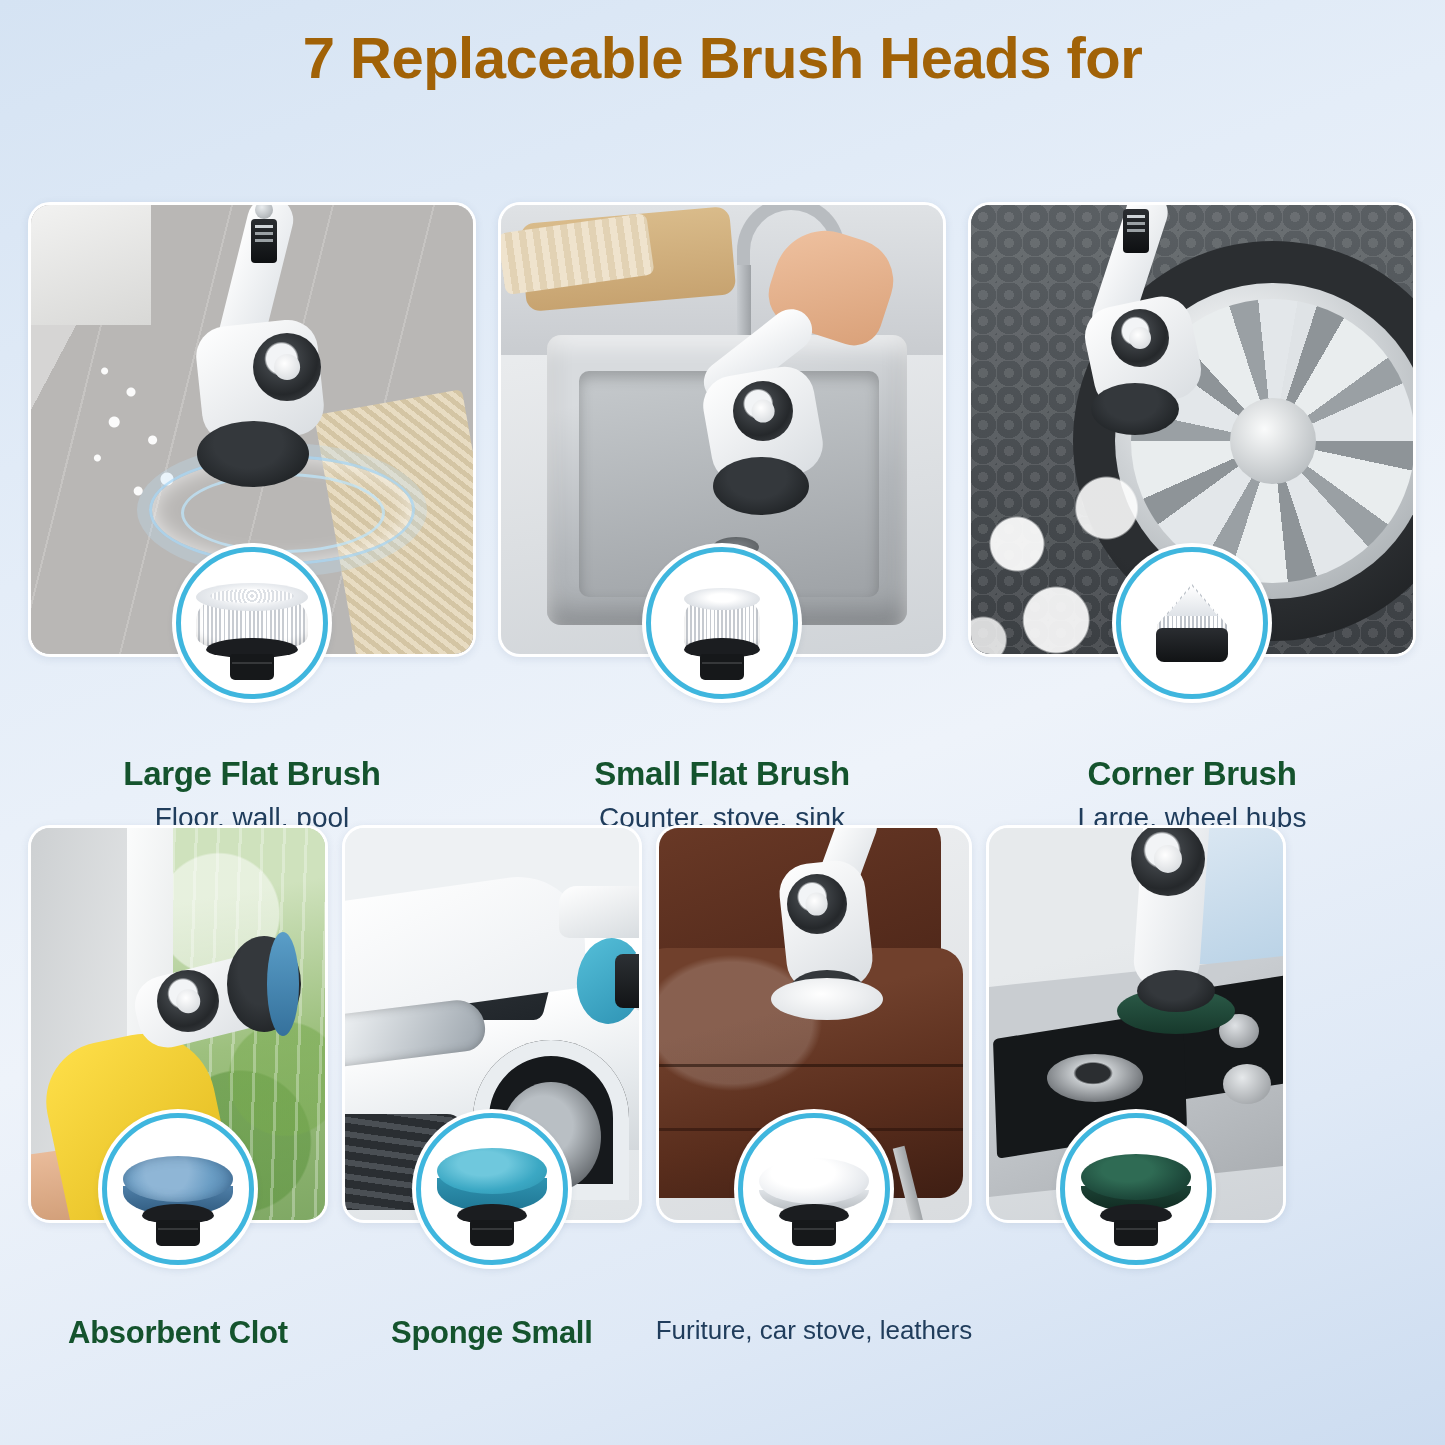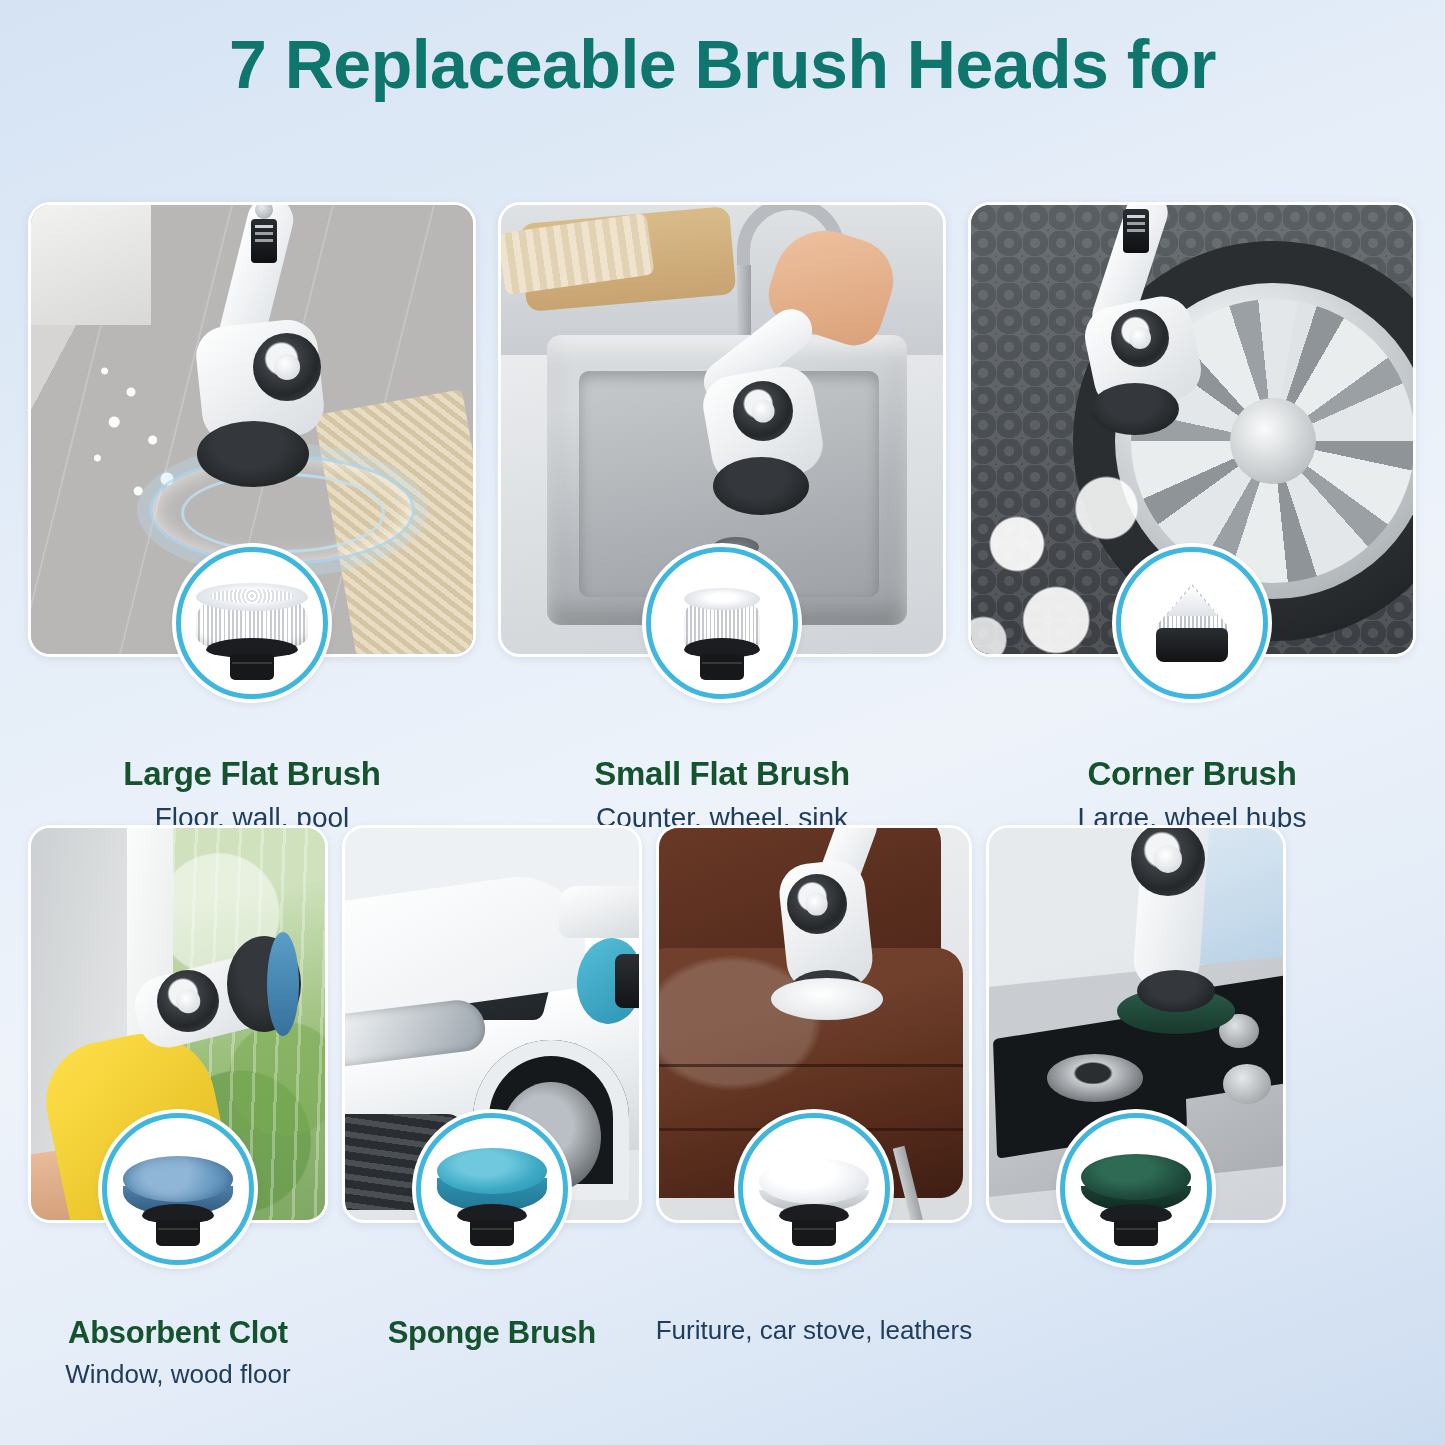--- a/index.html
+++ b/index.html
@@ -7,21 +7,21 @@
   body {
     font-family: "Liberation Sans", sans-serif;
     background: linear-gradient(160deg, #d5e3f3 0%, #e4edf8 30%, #eef3fa 55%, #dfe9f6 80%, #ccdcf0 100%);
     position: relative;
     overflow: hidden;
   }
 
   
   .title-block { width: 100%; padding-top: 26px; text-align: center; }
   .title-line1 {
-    font-size: 68px; font-weight: 700; color: #0f766e;
+    font-size: 58px; font-weight: 700; color: #a16207;
     letter-spacing: -0.5px; line-height: 1.12;
   }
   .title-line2 {
     font-size: 53px; font-weight: 400; color: #1a3553;
     letter-spacing: 0.2px; line-height: 1.2; margin-top: 6px;
   }
 
   
   .row { display: flex; position: absolute; }
   .row-1 { top: 202px; left: 28px; width: 1389px; gap: 22px; }
@@ -523,21 +523,21 @@
     </div>
     <div class="badge">
       <div class="badge-inner">
         <div class="bristles-narrow"></div>
         <div class="collar" style="width:76px;"></div>
         <div class="hub"></div>
       </div>
     </div>
     <div class="caption">
       <div class="cap-title">Small Flat Brush</div>
-      <div class="cap-sub">Counter, wheel, sink</div>
+      <div class="cap-sub">Counter, stove, sink</div>
     </div>
   </div>
 
   <div class="cell">
     <div class="photo">
       <div class="scene sc-wheel">
         <div class="wheel-mat"></div>
         <div class="tire"></div>
         <div class="rim"></div>
         <div class="foam"></div>
@@ -582,21 +582,20 @@
       <div class="badge-inner">
         <div class="disc-side" style="background:linear-gradient(#4f7fa8,#2f5a7e);"></div>
         <div class="disc" style="bottom:44px;background:radial-gradient(circle at 40% 34%, #8fb6d6 0 30%, #6a9dc4 62%, #4f7fa8 100%);
                     box-shadow:inset 0 0 12px rgba(20,50,80,.35);"></div>
         <div class="collar" style="width:72px;"></div>
         <div class="hub"></div>
       </div>
     </div>
     <div class="caption">
       <div class="cap-title">Absorbent Clot</div>
-      <div class="cap-sub">Window, wood floor</div>
     </div>
   </div>
 
   <div class="cell">
     <div class="photo">
       <div class="scene sc-car">
         <div class="car-body">
           <div class="car-window"></div>
         </div>
         <div class="car-hood"></div>
@@ -611,21 +610,21 @@
     </div>
     <div class="badge">
       <div class="badge-inner">
         <div class="disc-side" style="bottom:34px;height:34px;background:linear-gradient(#2f93b0,#1f7694);"></div>
         <div class="disc" style="bottom:52px;background:radial-gradient(ellipse at 42% 34%, #6fc8dd 0 28%, #3ba8c4 62%, #2b8faa 100%);"></div>
         <div class="collar" style="width:70px;"></div>
         <div class="hub"></div>
       </div>
     </div>
     <div class="caption">
-      <div class="cap-title">Sponge Brush</div>
+      <div class="cap-title">Sponge Small</div>
     </div>
   </div>
 
   <div class="cell">
     <div class="photo">
       <div class="scene sc-leather">
         <div class="chair-back"></div>
         <div class="chair-seat"></div>
         <div class="chair-seam"></div>
         <div class="chair-seam2"></div>

